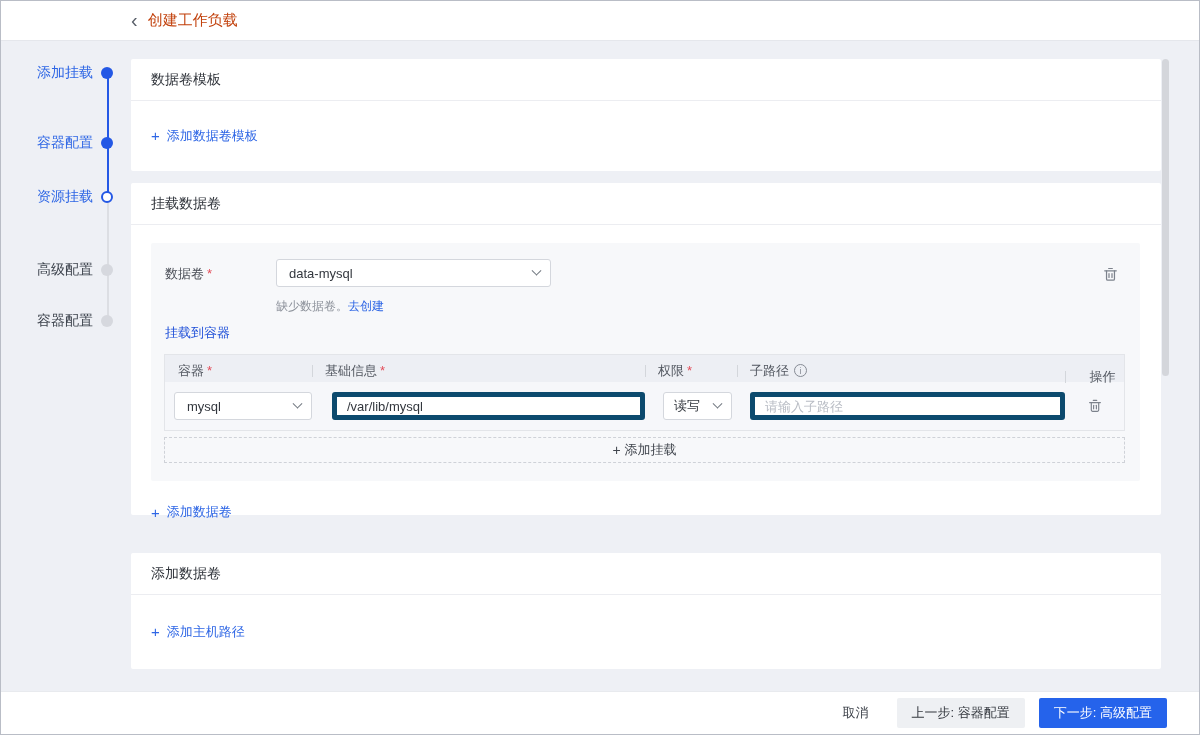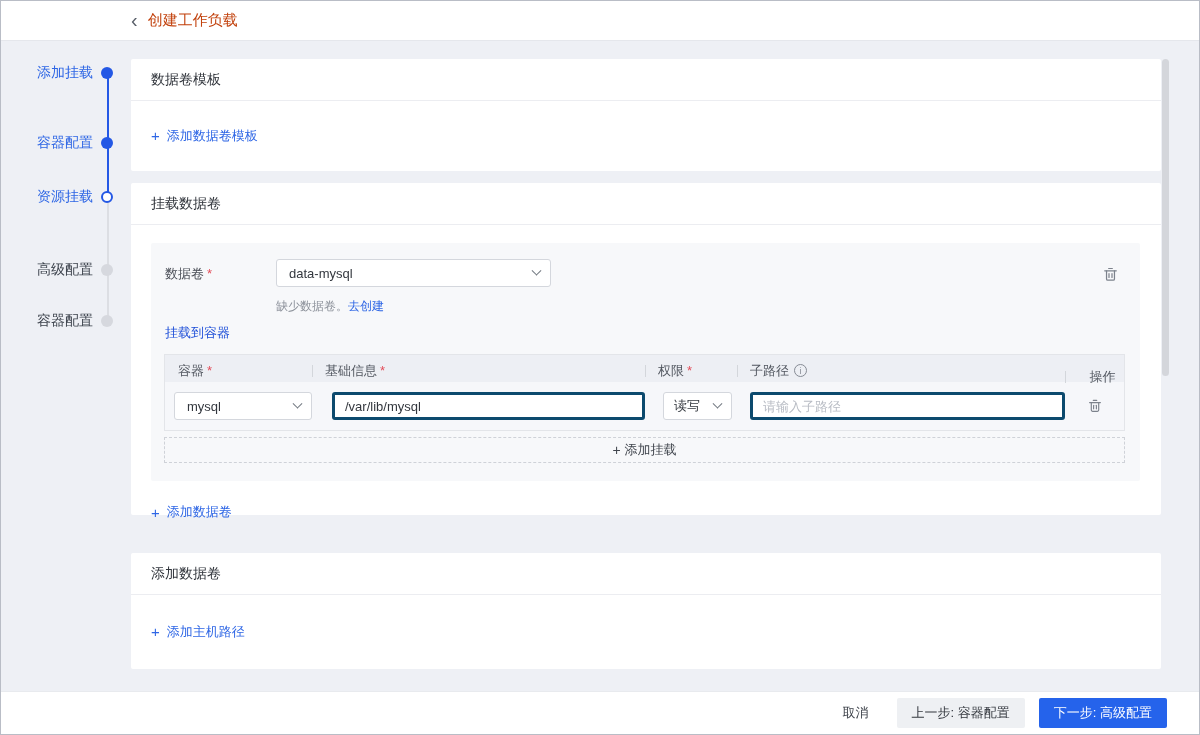--- a/index.html
+++ b/index.html
@@ -49,21 +49,21 @@
 
   
   .mtable { margin:12px 13px 0; width:961px; border:1px solid #e3e5e9; }
   .thead, .trow { display:grid; grid-template-columns:147px 333px 92px 328px 1fr; }
   .thead { background:#edeff4; height:27px; align-items:center; }
   .th { position:relative; padding-left:13px; color:#51565f; display:flex; align-items:center; }
   .th + .th::before { content:""; position:absolute; left:0; top:50%; transform:translateY(-50%); width:1px; height:12px; background:#d3d6db; }
   .info-ic { width:13px; height:13px; border:1px solid #868b94; border-radius:50%; font-size:9px; color:#868b94; display:inline-flex; align-items:center; justify-content:center; margin-left:5px; cursor:pointer; font-style:normal; }
   .trow { background:#f6f7fa; height:48px; align-items:center; }
   .cell { display:flex; align-items:center; }
-  .inp { height:28px; background:#fff; border:3px solid #0c4a6e; border-radius:3px; padding:0 10px; font-size:13px; color:#33373e; font-family:inherit; outline:none; }
+  .inp { height:28px; background:#fff; border:5px solid #0c4a6e; border-radius:3px; padding:0 10px; font-size:13px; color:#33373e; font-family:inherit; outline:none; }
   .inp::placeholder { color:#b8bcc4; }
   .sel-container { width:140px; margin-left:9px; }
   .inp-path { width:314px; margin-left:20px; }
   .sel-perm { width:69px; margin-left:18px; padding-left:10px; }
   .inp-sub { width:315px; margin-left:13px; }
   .cell-action { justify-content:center; }
   .trash-btn { background:none; border:none; cursor:pointer; color:#7c828c; display:flex; padding:4px; }
   .add-mount { margin:6px 13px 0; width:961px; height:26px; border:1px dashed #cfd2d8; display:flex; align-items:center; justify-content:center; color:#40454d; cursor:pointer; background:transparent; font-size:13px; }
   .add-mount .plus { margin-right:4px; font-size:14px; }
 

